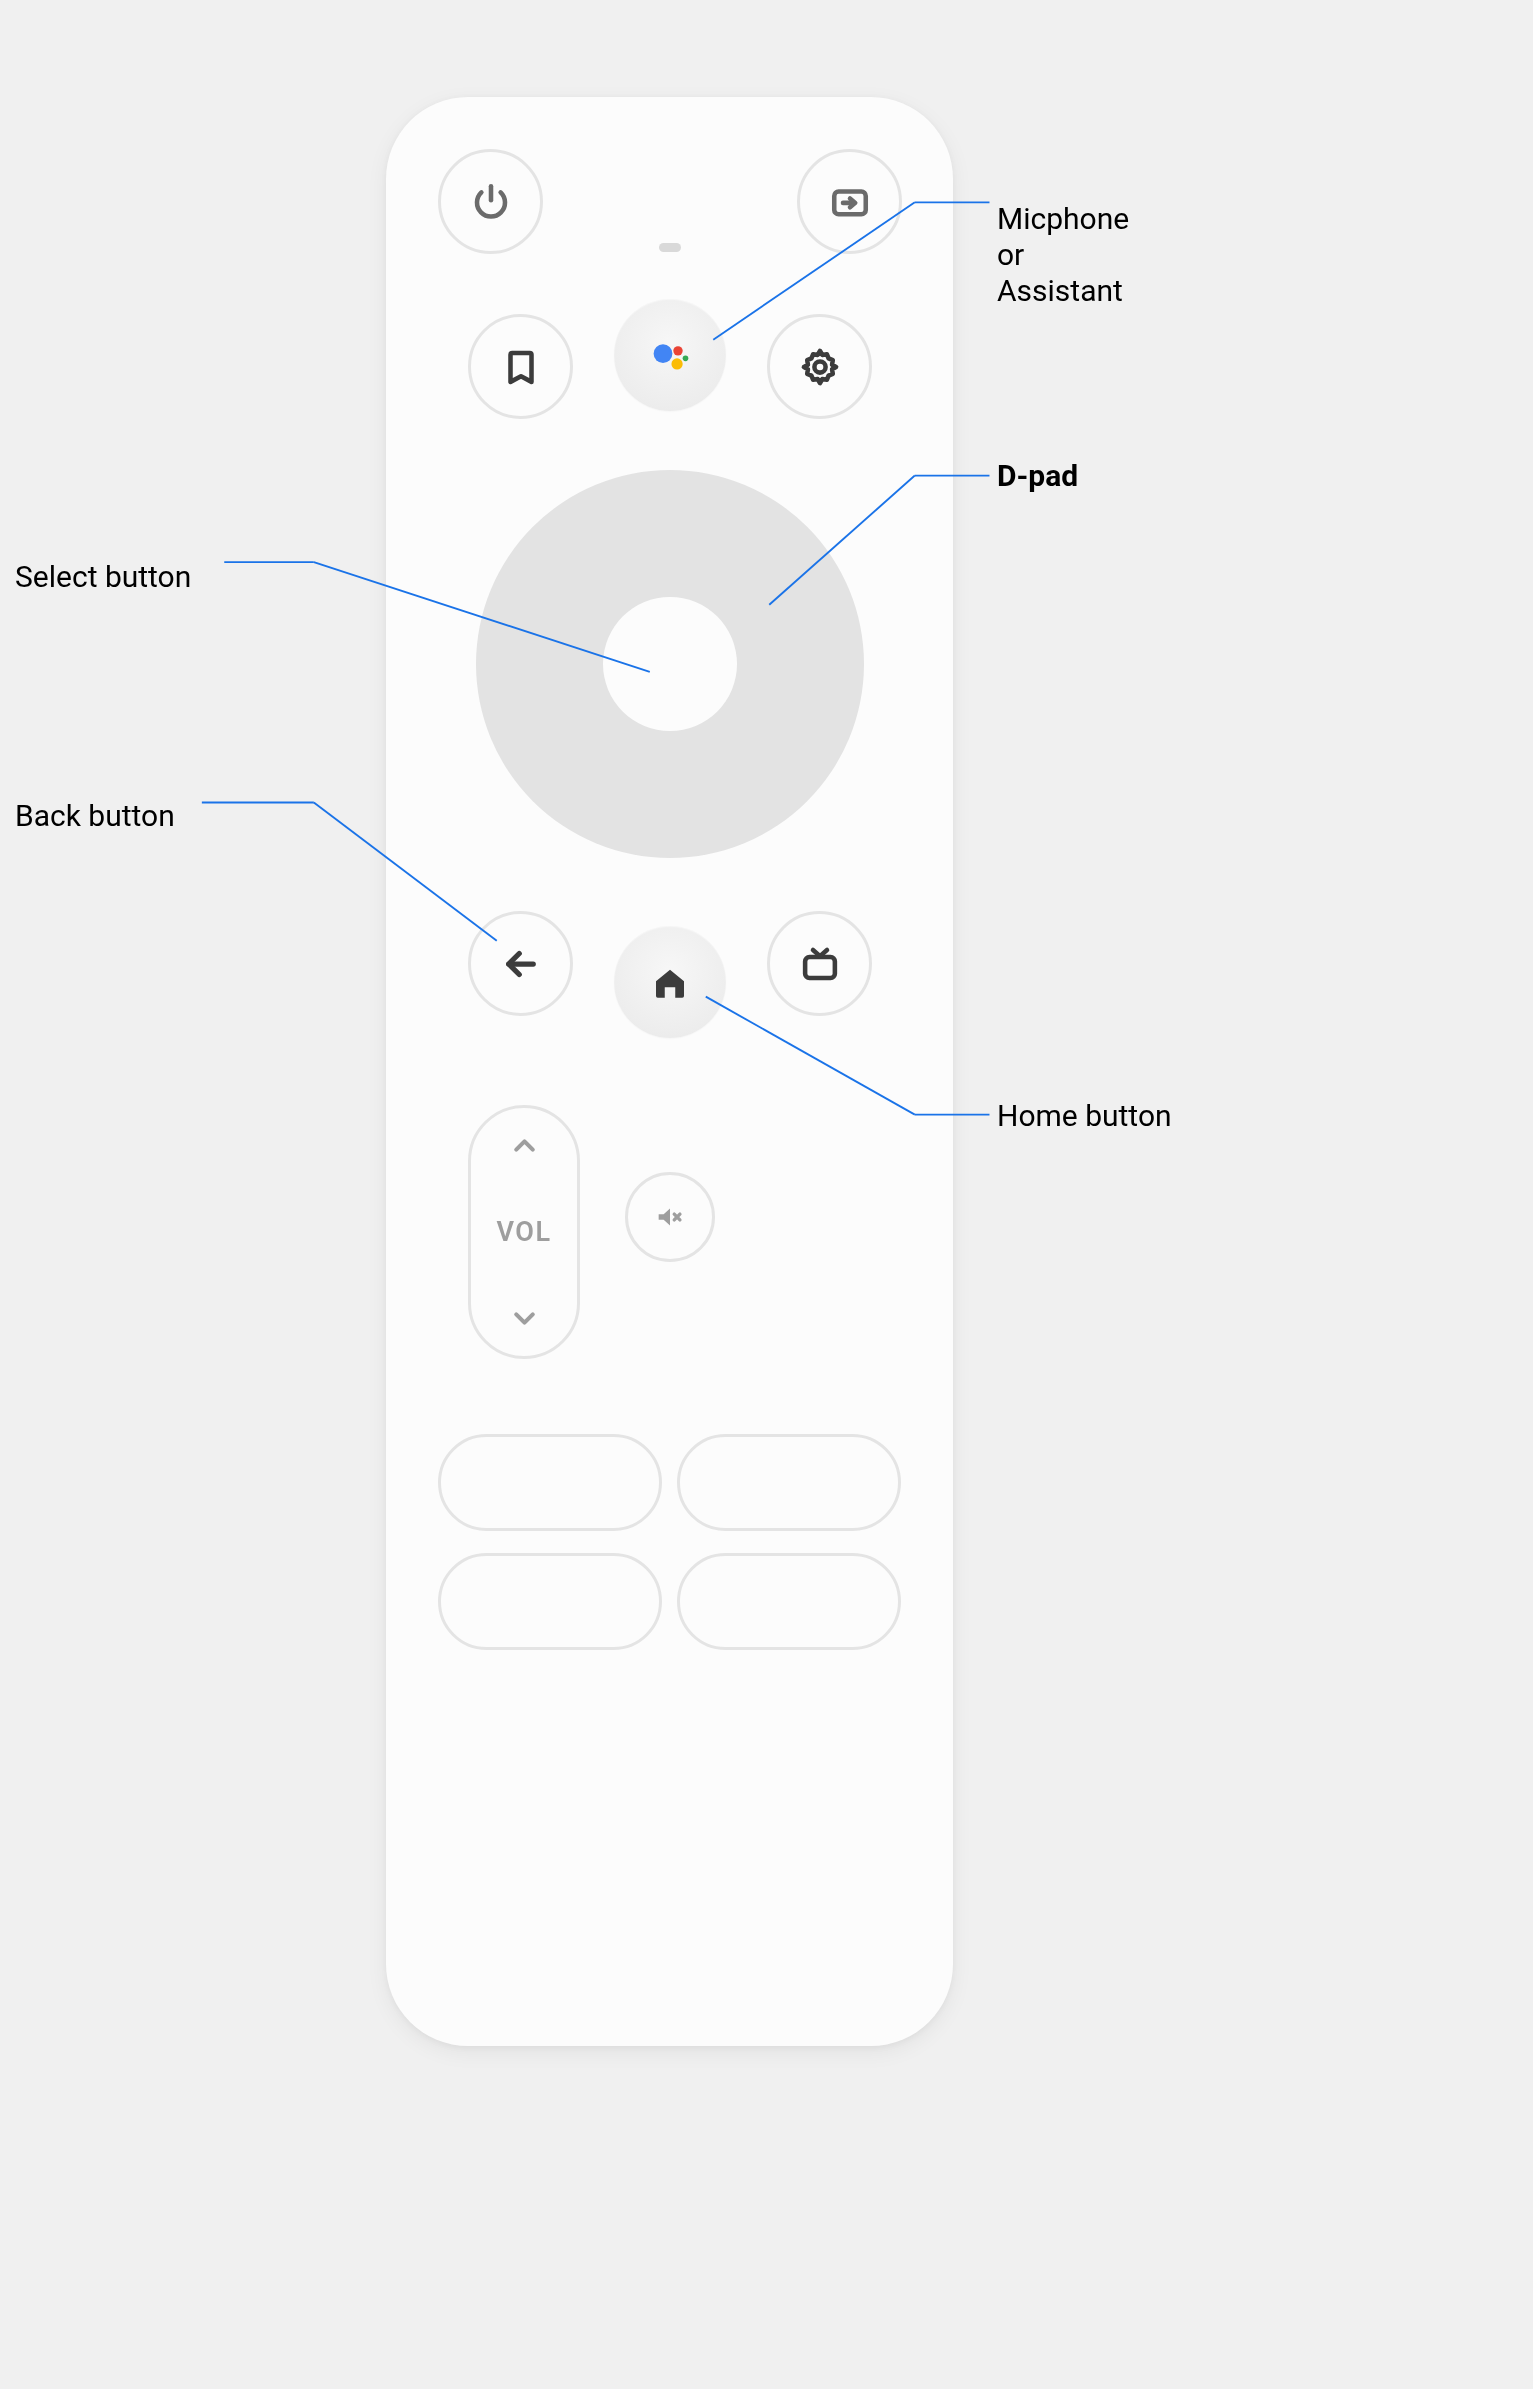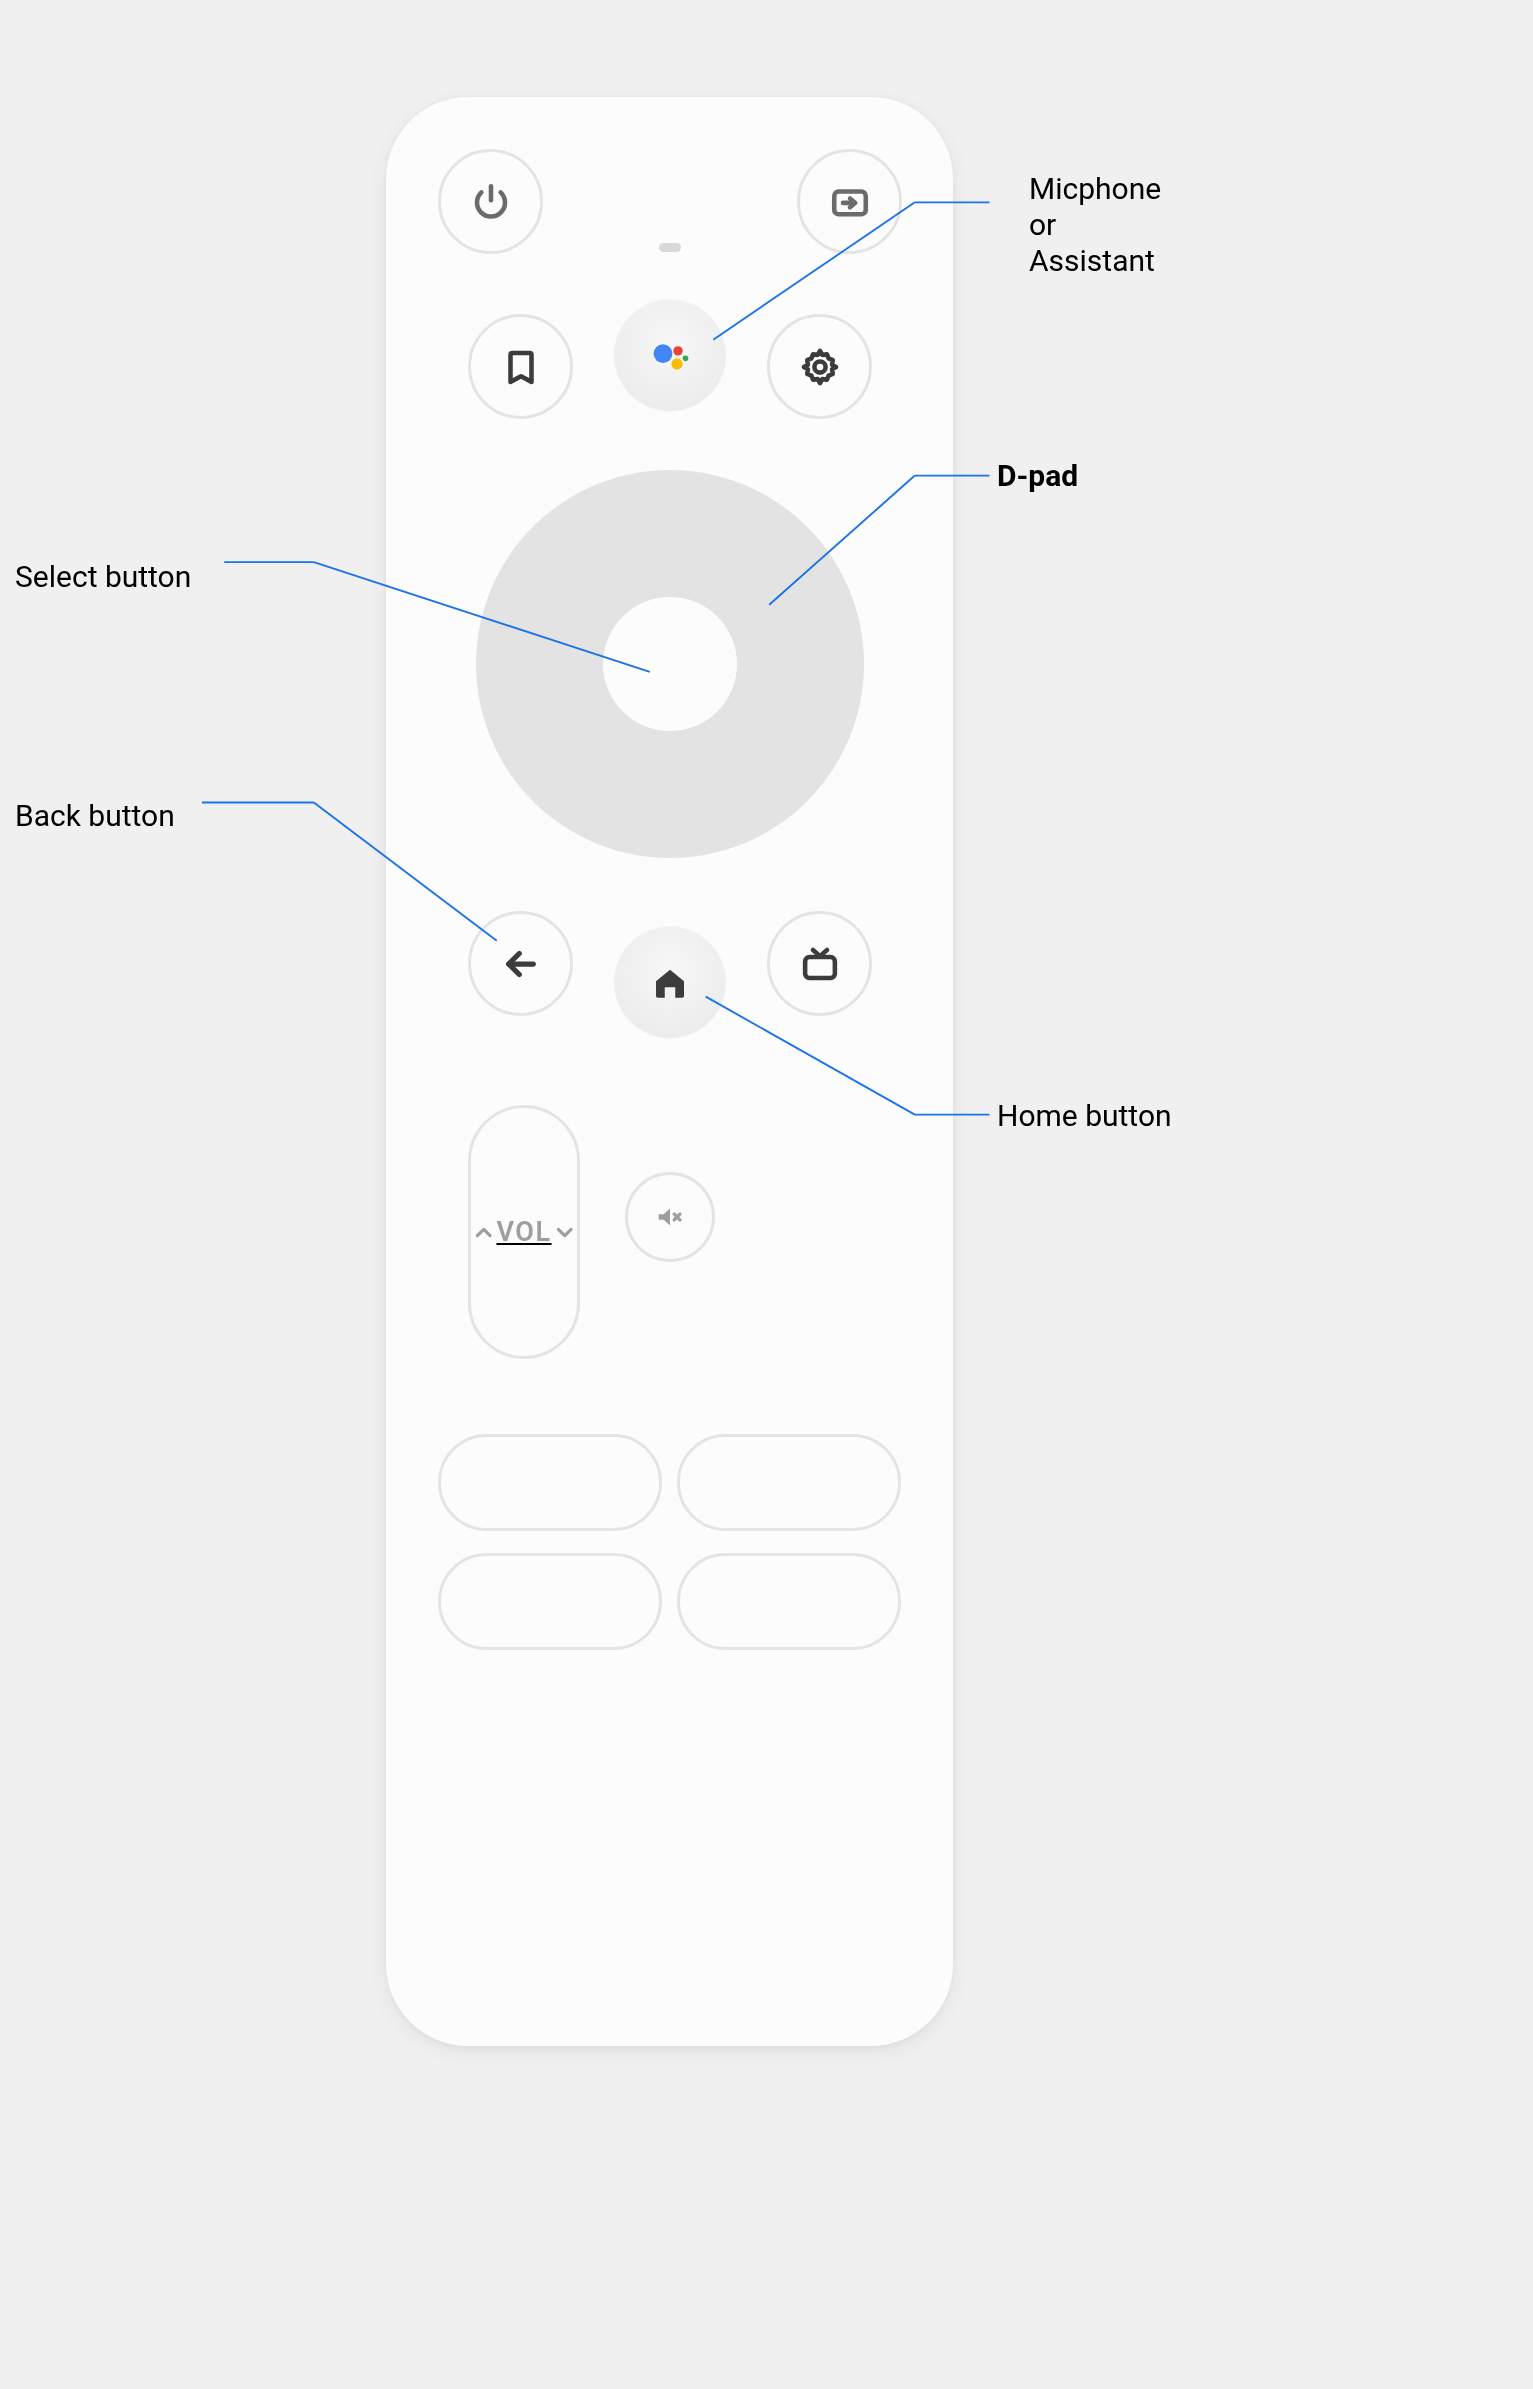--- a/index.html
+++ b/index.html
@@ -108,25 +108,24 @@
   
   .pill {
     position: absolute;
     width: 112px;
     height: 254px;
     border: 3.7px solid #e4e4e4;
     border-radius: 60px;
     box-sizing: border-box;
     background: #fcfcfc;
     display: flex;
-    flex-direction: row;
+    flex-direction: column;
     align-items: center;
     justify-content: space-between;
     padding: 21px 0;
-    text-decoration: underline;
   }
   .vol { left: 82px; top: 1008px; }
   .ch  { left: 373px; top: 1008px; }
   .pill .label {
     font-size: 27px;
     font-weight: 600;
     letter-spacing: 1.5px;
     color: #9e9e9e;
   }
   .mute { left: 239px; top: 1075px; }
@@ -266,21 +265,21 @@
       </svg>
     </div>
 
     <div class="shortcut sc-a"></div>
     <div class="shortcut sc-b"></div>
     <div class="shortcut sc-c"></div>
     <div class="shortcut sc-d"></div>
 
   </div>
 
-  <div class="annot" style="left:997px; top:171px;margin-left:32px;">Micphone
+  <div class="annot" style="left:997px; top:201px;">Micphone
 or
 Assistant</div>
   <div class="annot" style="left:997px; top:458px;font-weight:bold;">D-pad</div>
   <div class="annot" style="left:15px;  top:545px;margin-top:14px;">Select button</div>
   <div class="annot" style="left:15px;  top:798px;">Back button</div>
   <div class="annot" style="left:997px; top:1098px;">Home button</div>
 
   <svg class="lead" style="left:0;top:0;width:1534px;height:2389px" viewBox="0 0 2054 3200" width="1534" height="2389">
     <line x1="1325" y1="271" x2="1225" y2="271"></line>
     <line x1="1225" y1="271" x2="955" y2="455"></line>

